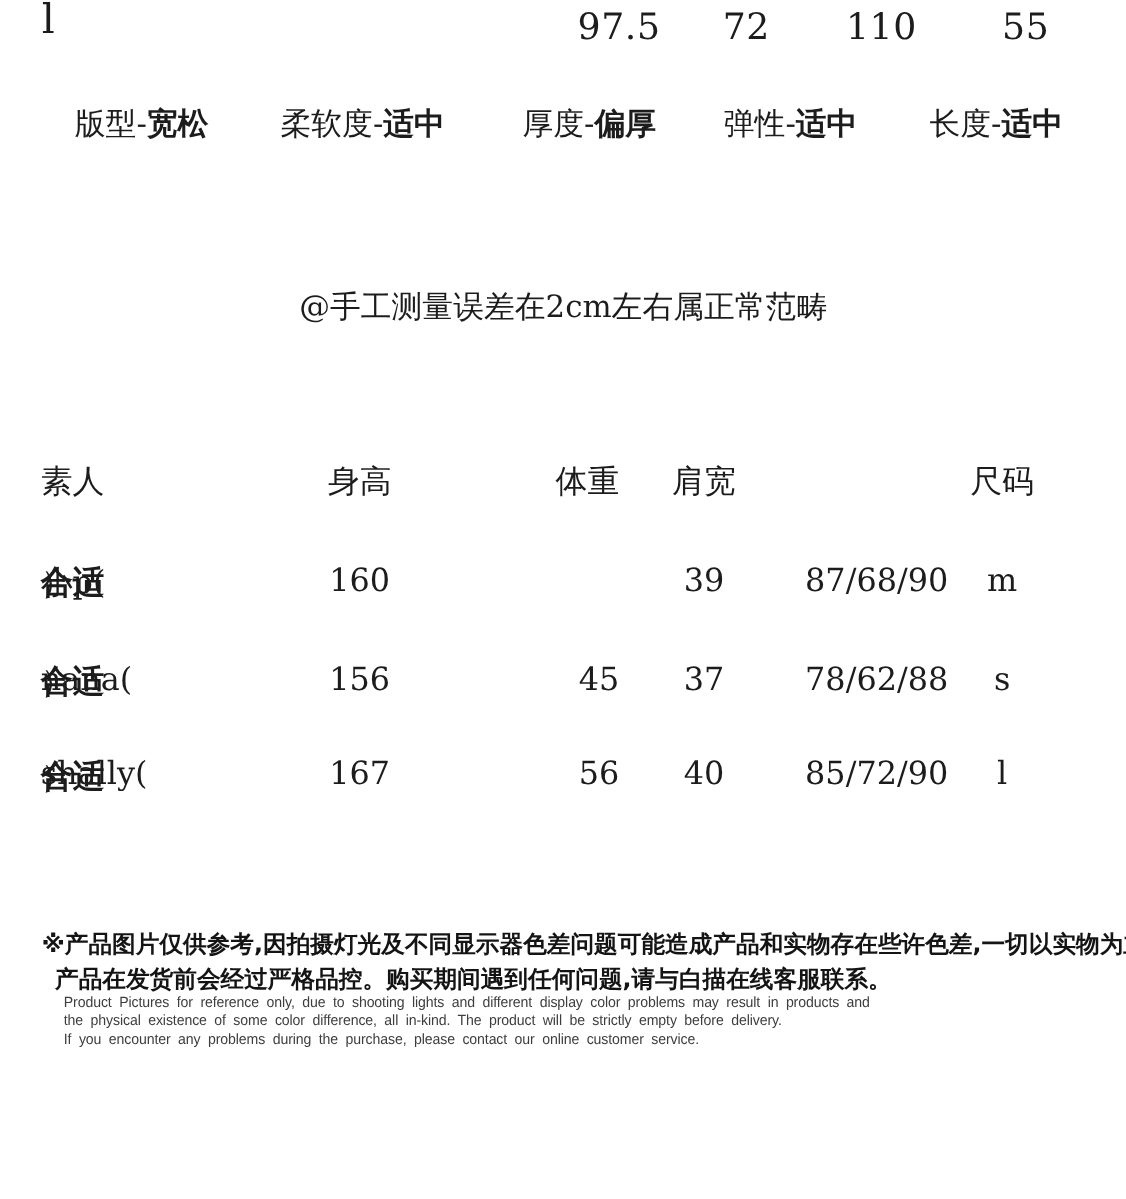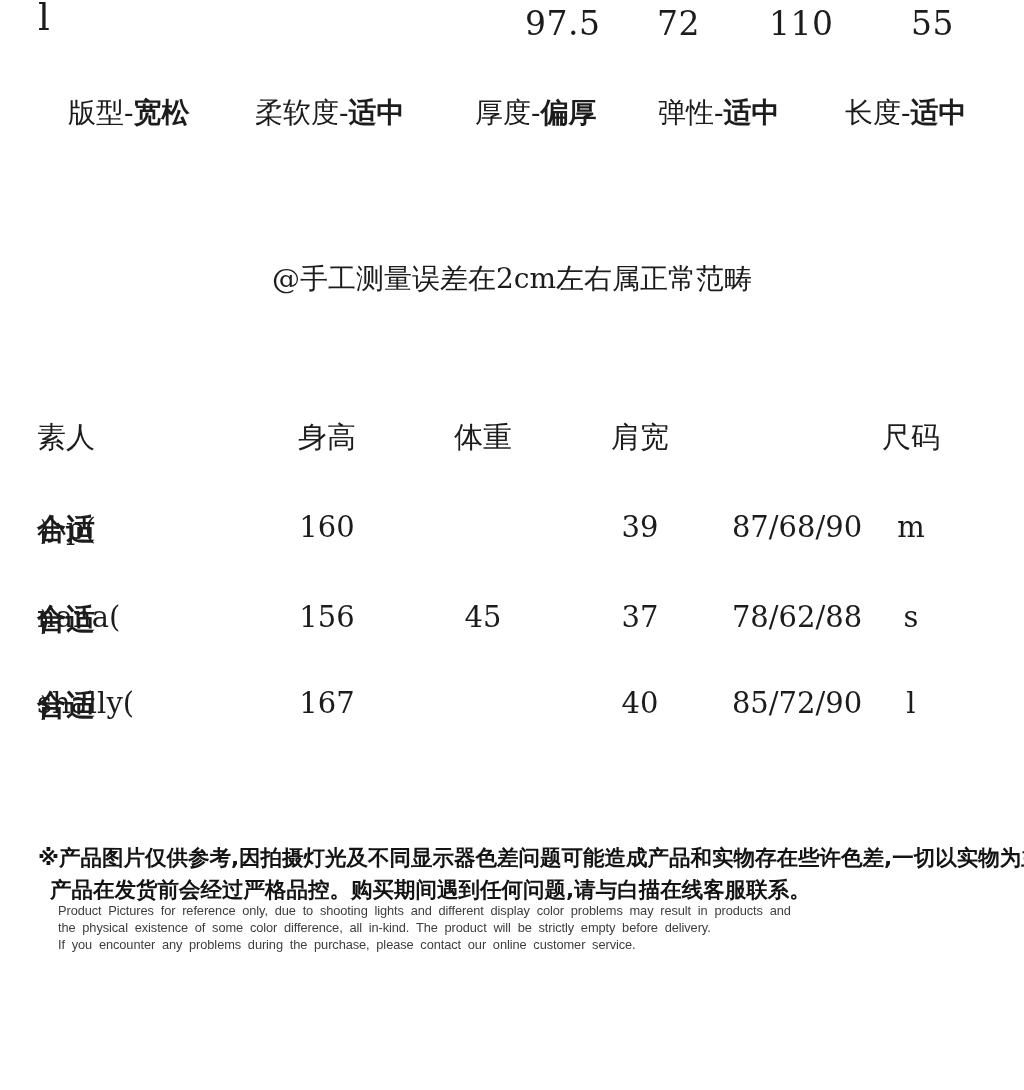--- a/index.html
+++ b/index.html
@@ -27,21 +27,21 @@
   .note{top:260px;left:0;width:1024px;text-align:center;font-size:28px;}
 
   
   .trow{position:absolute;left:0;width:1024px;height:40px;}
   .trow span{position:absolute;white-space:nowrap;}
   .hdr{top:418px;font-size:29px;}
   .r0{top:510px}.r1{top:600px}.r2{top:686px}
   .trow{font-size:29px;padding-left:13px;}
   .c1{left:37px;width:240px;text-align:left;}
   .c2{left:247px;width:160px;text-align:center;}
-  .c3{left:403px;width:160px;text-align:center;}
+  .c3{left:403px;width:160px;text-align:right;}
   .c4{left:560px;width:160px;text-align:center;}
   .c5{left:697px;width:200px;text-align:center;}
   .c6{left:851px;width:120px;text-align:center;}
   .fit{font-weight:700;}
 
   
   .zh{font-family:"DejaVu Sans","Liberation Sans",sans-serif;font-weight:700;color:#141414;font-size:21.5px;letter-spacing:0px;}
   .zh1{left:38px;top:843px;}
   .zh2{left:50px;top:875px;}
   .en{font-family:"Liberation Sans","DejaVu Sans",sans-serif;color:#3d3d3d;font-size:13.5px;word-spacing:3.5px;letter-spacing:-0.1px;transform:scaleX(0.95);transform-origin:left top;}
@@ -99,20 +99,21 @@
   <span class="c6">s</span>
 </div>
 
 <div class="trow r2">
   <span class="c1">
       <span>shally(</span>
       <span class="fit">合适</span>
       <span>）</span>
     </span>
   <span class="c2">167</span>
+  <span class="c3">56</span>
   <span class="c4">40</span>
   <span class="c5">85/72/90</span>
   <span class="c6">l</span>
 </div>
 
 <div class="abs zh zh1">※产品图片仅供参考,因拍摄灯光及不同显示器色差问题可能造成产品和实物存在些许色差,一切以实物为主。</div>
 <div class="abs zh zh2">产品在发货前会经过严格品控。购买期间遇到任何问题,请与白描在线客服联系。</div>
 <div class="abs en en1">Product Pictures for reference only, due to shooting lights and different display color problems may result in products and</div>
 <div class="abs en en2">the physical existence of some color difference, all in-kind. The product will be strictly empty before delivery.</div>
 <div class="abs en en3">If you encounter any problems during the purchase, please contact our online customer service.</div>

